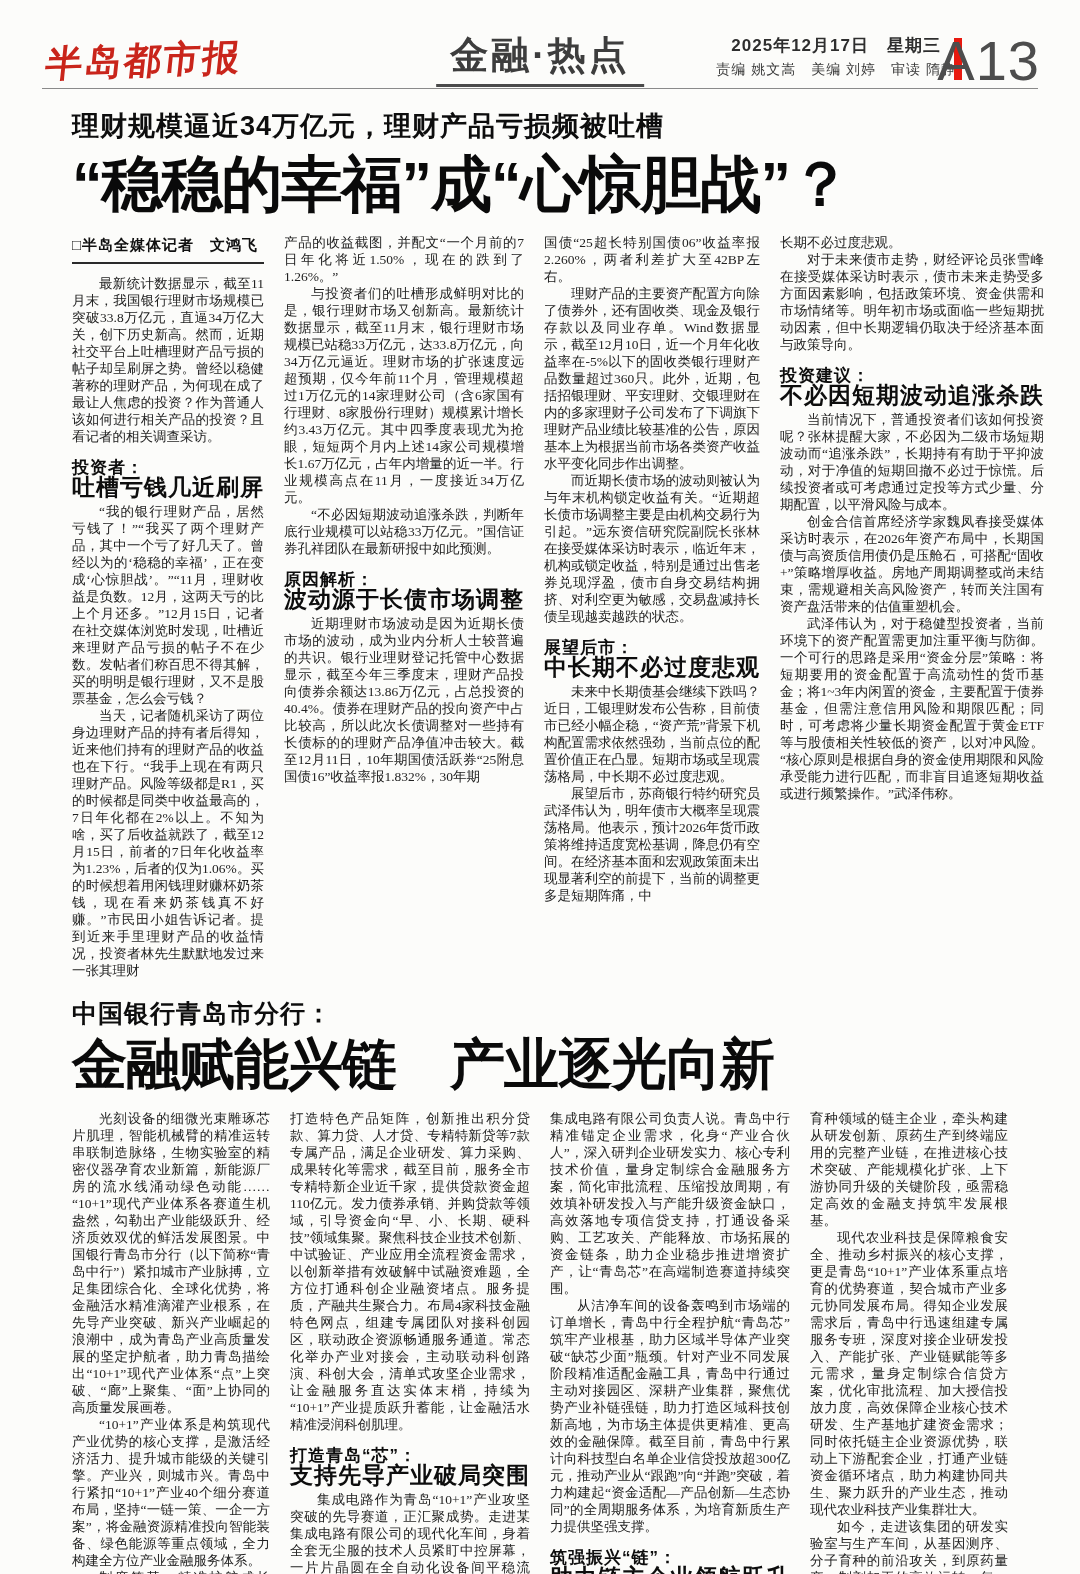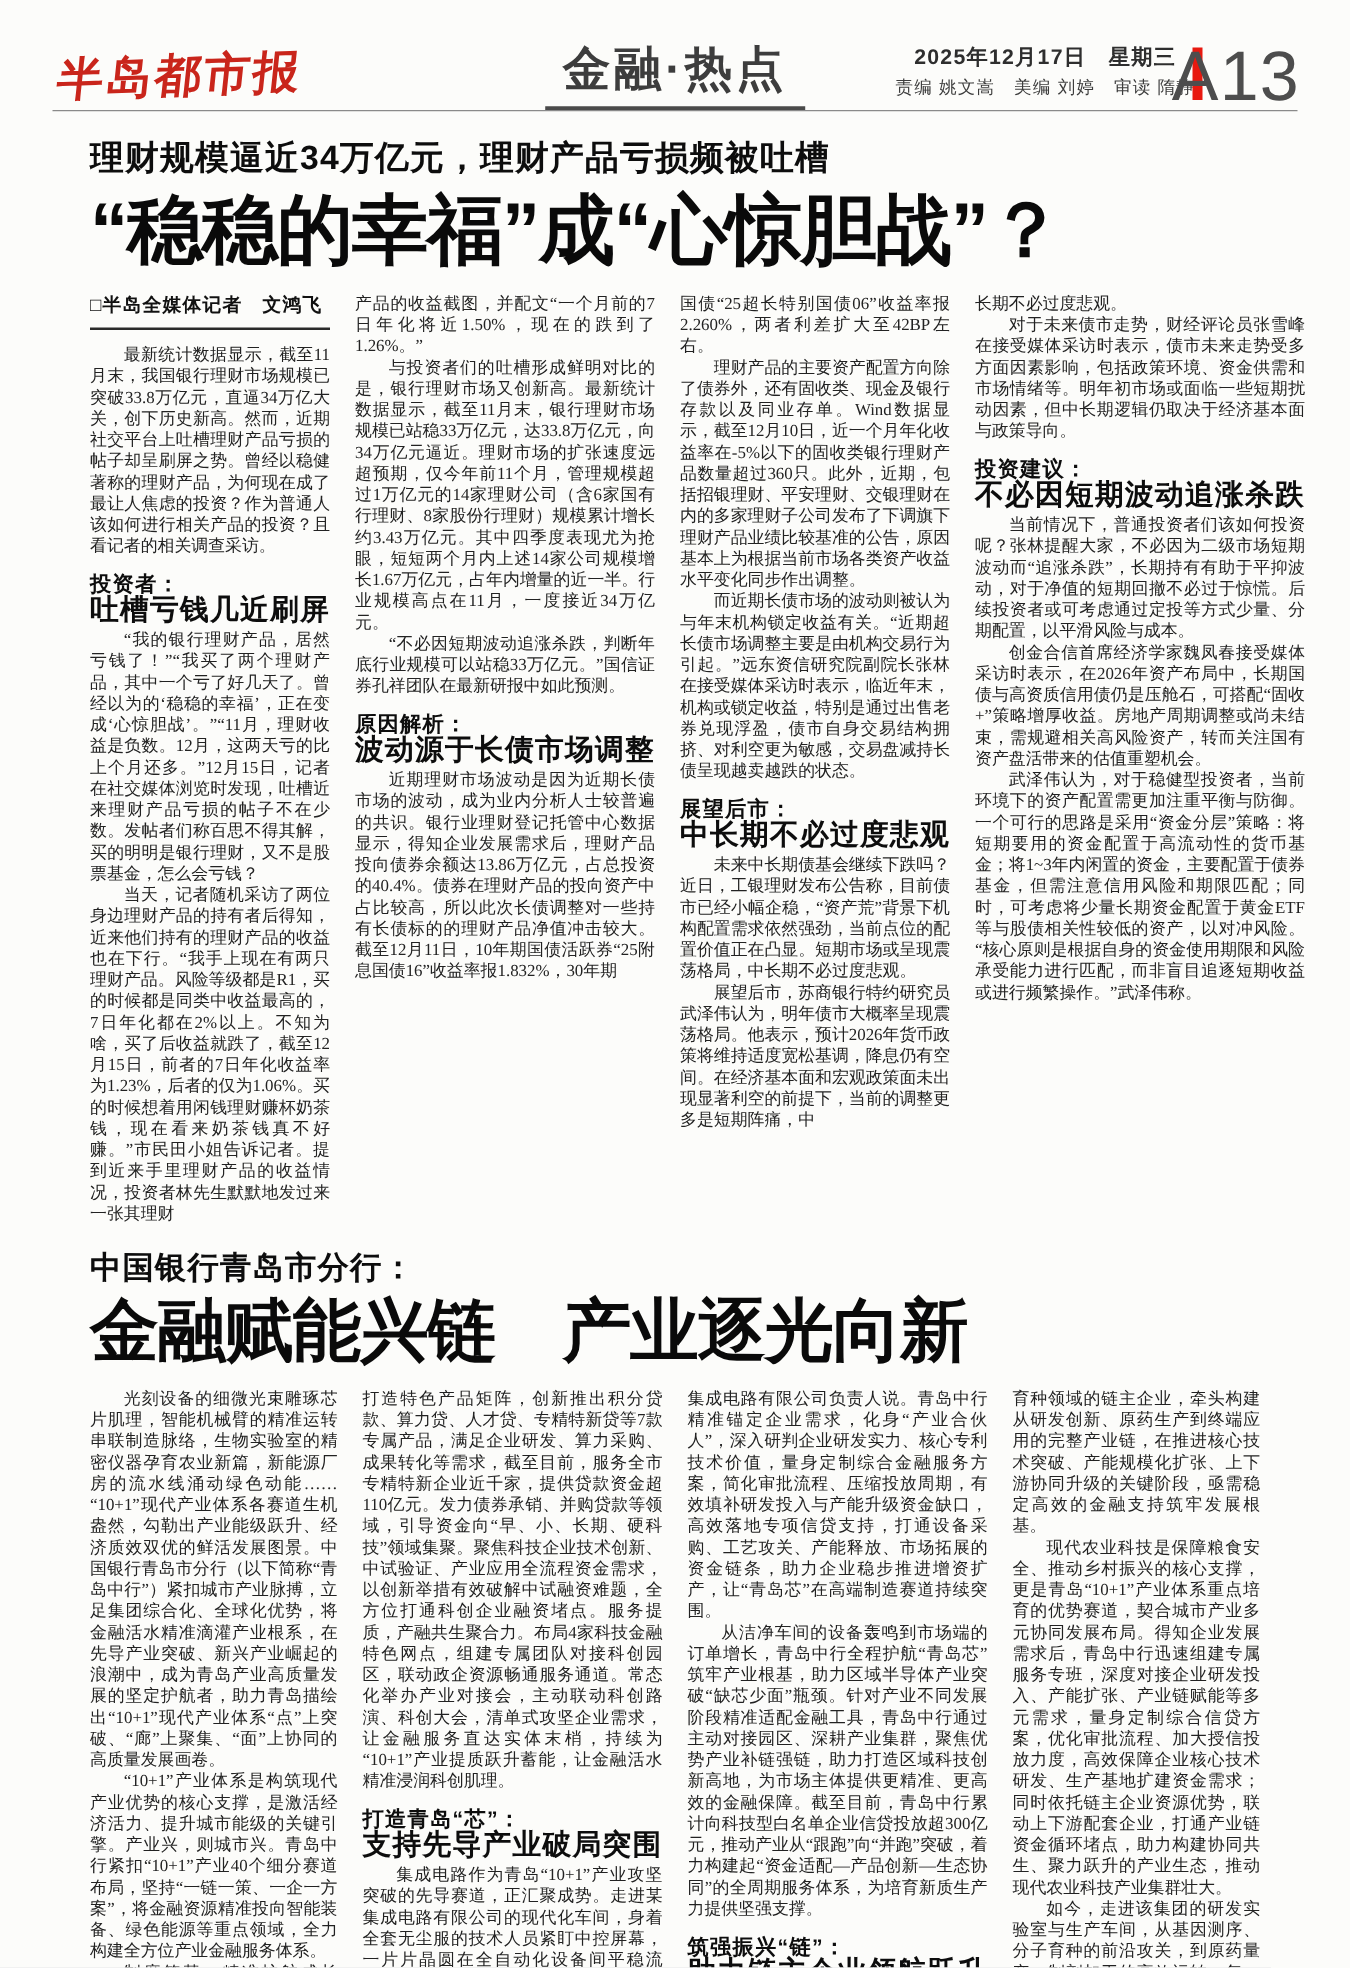--- a/index.html
+++ b/index.html
@@ -97,21 +97,21 @@
       </div>
 
       <div class="col">
         <p class="frag">产品的收益截图，并配文“一个月前的7日年化将近1.50%，现在的跌到了1.26%。”</p>
         <p class="para">与投资者们的吐槽形成鲜明对比的是，银行理财市场又创新高。最新统计数据显示，截至11月末，银行理财市场规模已站稳33万亿元，达33.8万亿元，向34万亿元逼近。理财市场的扩张速度远超预期，仅今年前11个月，管理规模超过1万亿元的14家理财公司（含6家国有行理财、8家股份行理财）规模累计增长约3.43万亿元。其中四季度表现尤为抢眼，短短两个月内上述14家公司规模增长1.67万亿元，占年内增量的近一半。行业规模高点在11月，一度接近34万亿元。</p>
         <p class="para">“不必因短期波动追涨杀跌，判断年底行业规模可以站稳33万亿元。”国信证券孔祥团队在最新研报中如此预测。</p>
         <div class="subhead">
           <div class="sh-small">原因解析：</div>
           <div class="sh-big">波动源于长债市场调整</div>
         </div>
-        <p class="para">近期理财市场波动是因为近期长债市场的波动，成为业内分析人士较普遍的共识。银行业理财登记托管中心数据显示，得知企业发展需求后，理财产品投向债券余额达13.86万亿元，占总投资的40.4%。债券在理财产品的投向资产中占比较高，所以此次长债调整对一些持有长债标的的理财产品净值冲击较大。截至12月11日，10年期国债活跃券“25附息国债16”收益率报1.832%，30年期</p>
+        <p class="para">近期理财市场波动是因为近期长债市场的波动，成为业内分析人士较普遍的共识。银行业理财登记托管中心数据显示，截至今年三季度末，理财产品投向债券余额达13.86万亿元，占总投资的40.4%。债券在理财产品的投向资产中占比较高，所以此次长债调整对一些持有长债标的的理财产品净值冲击较大。截至12月11日，10年期国债活跃券“25附息国债16”收益率报1.832%，30年期</p>
       </div>
 
       <div class="col">
         <p class="frag">国债“25超长特别国债06”收益率报2.260%，两者利差扩大至42BP左右。</p>
         <p class="para">理财产品的主要资产配置方向除了债券外，还有固收类、现金及银行存款以及同业存单。Wind数据显示，截至12月10日，近一个月年化收益率在-5%以下的固收类银行理财产品数量超过360只。此外，近期，包括招银理财、平安理财、交银理财在内的多家理财子公司发布了下调旗下理财产品业绩比较基准的公告，原因基本上为根据当前市场各类资产收益水平变化同步作出调整。</p>
         <p class="para">而近期长债市场的波动则被认为与年末机构锁定收益有关。“近期超长债市场调整主要是由机构交易行为引起。”远东资信研究院副院长张林在接受媒体采访时表示，临近年末，机构或锁定收益，特别是通过出售老券兑现浮盈，债市自身交易结构拥挤、对利空更为敏感，交易盘减持长债呈现越卖越跌的状态。</p>
         <div class="subhead">
           <div class="sh-small">展望后市：</div>
           <div class="sh-big">中长期不必过度悲观</div>
         </div>

